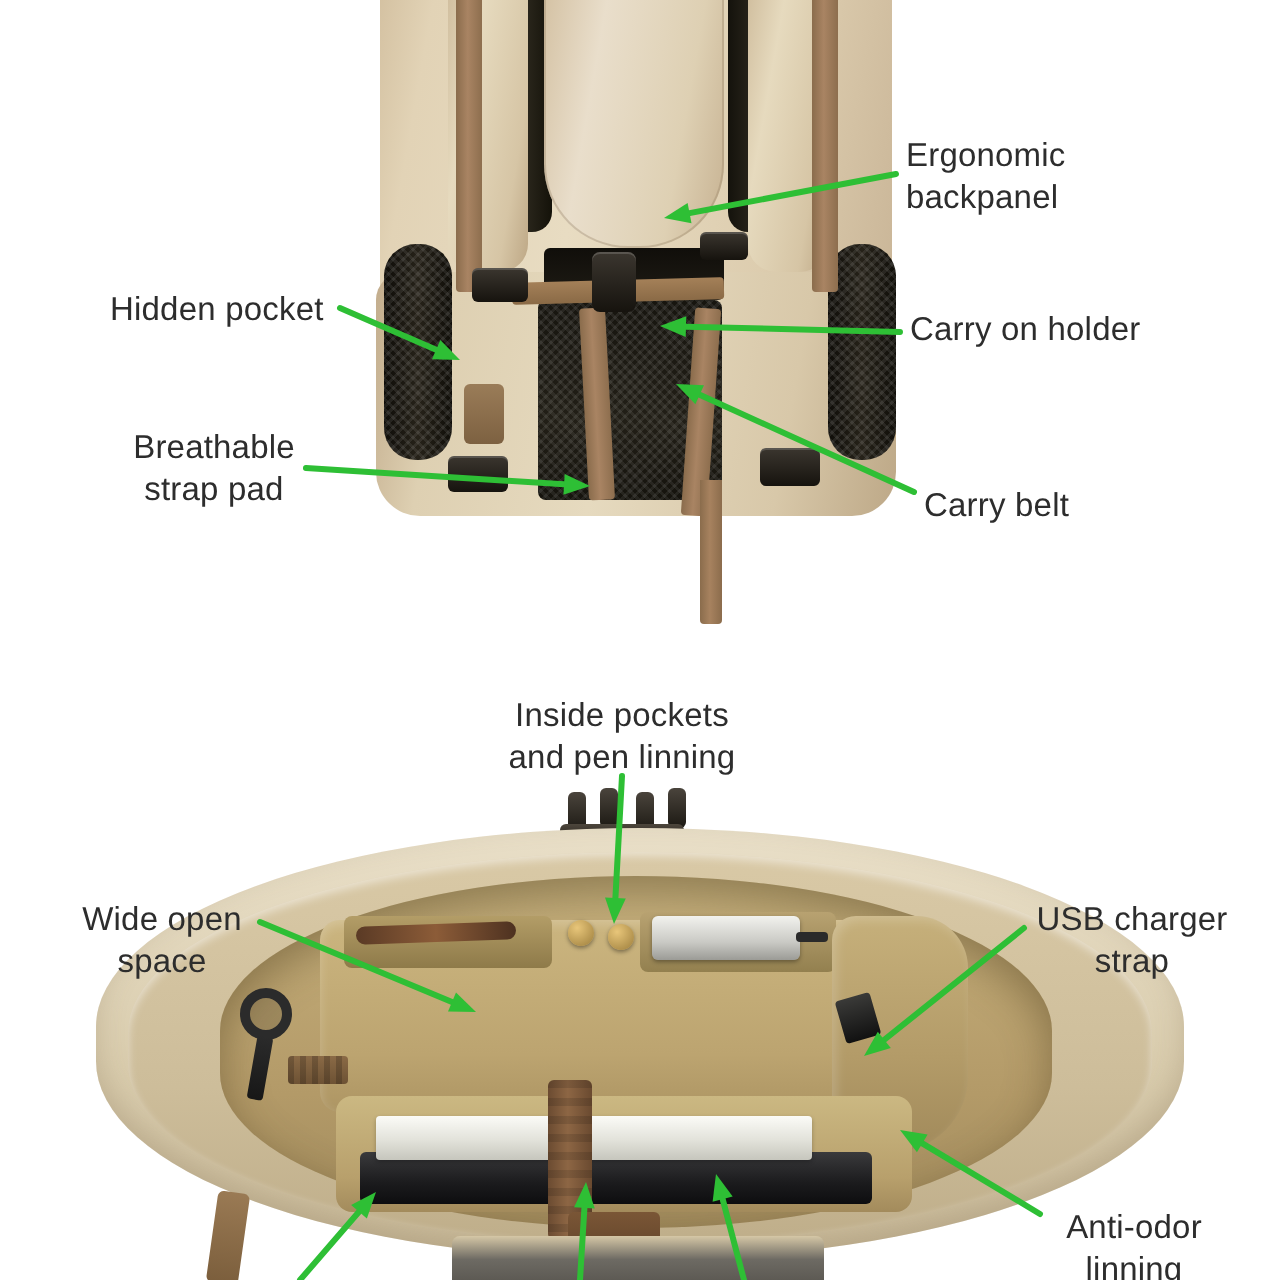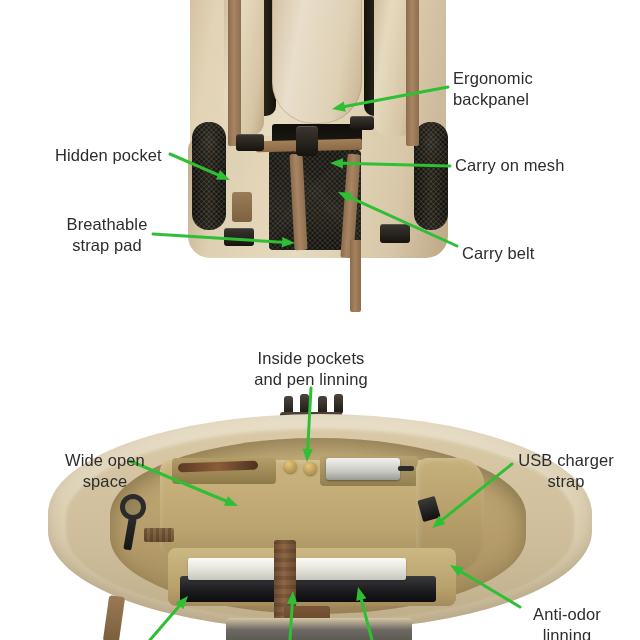--- a/index.html
+++ b/index.html
@@ -402,27 +402,27 @@
       <g>
         <line x1="372" y1="640" x2="361.32008459688143" y2="599.568891688194" stroke="#2ebf35" stroke-width="3" stroke-linecap="round"></line>
         <polygon points="358,587 366.347641272159,598.2408578494413 356.29252792160383,600.8969255269466" fill="#2ebf35"></polygon>
       </g>
     </svg>
 
   <div id="anno-layer">
       <div class="anno left" style="left: 453px; top: 68px;">Ergonomic
 backpanel</div>
       <div class="anno left" style="left: 55px; top: 145px;">Hidden pocket</div>
-      <div class="anno left" style="left: 455px; top: 155px;">Carry on mesh</div>
+      <div class="anno left" style="left: 455px; top: 155px;">Carry on holder</div>
       <div class="anno center" style="left: 107px; top: 214px;">Breathable
 strap pad</div>
       <div class="anno left" style="left: 462px; top: 243px;">Carry belt</div>
       <div class="anno center" style="left: 311px; top: 348px;">Inside pockets
 and pen linning</div>
-      <div class="anno center" style="left: 81px; top: 450px; margin-left: 24px;">Wide open
+      <div class="anno center" style="left: 81px; top: 450px;">Wide open
 space</div>
       <div class="anno center" style="left: 566px; top: 450px;">USB charger
 strap</div>
       <div class="anno center" style="left: 567px; top: 604px;">Anti-odor
 linning</div>
     </div>
 
 </div>
 
 </body></html>

